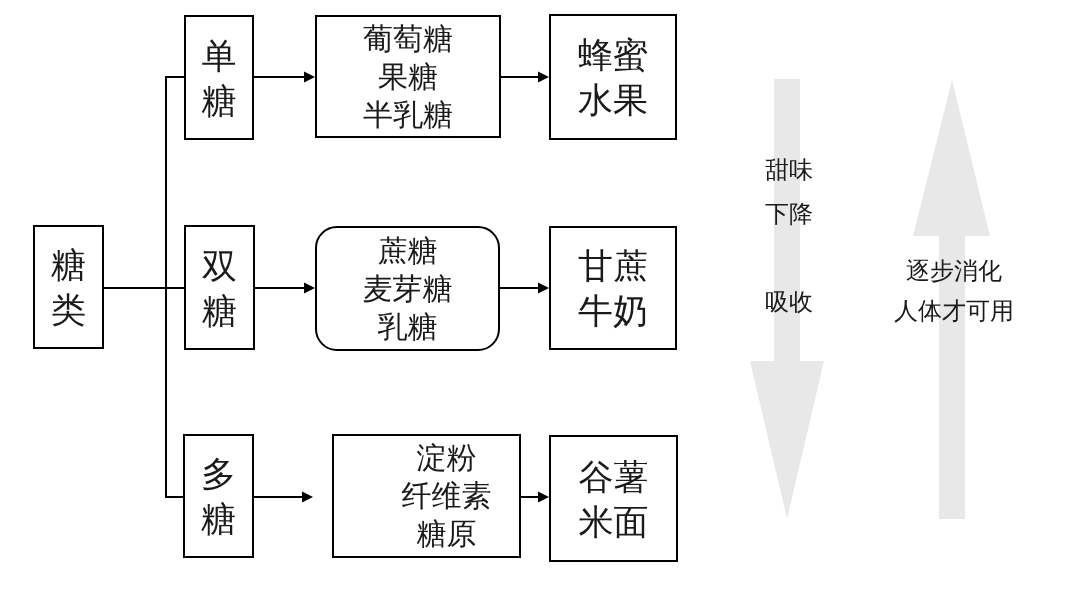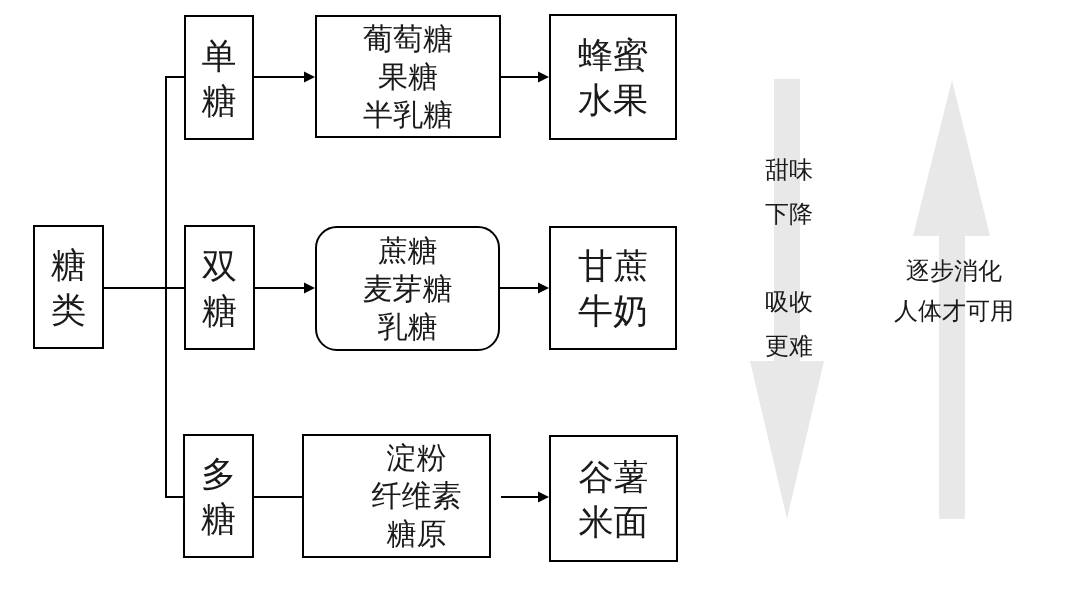--- a/index.html
+++ b/index.html
@@ -118,21 +118,21 @@
   <div class="node t-med" style="left:315px; top:15px; width:186px; height:123px;">
     <span>葡萄糖</span>
     <span>果糖</span>
     <span>半乳糖</span>
   </div>
   <div class="node t-med" style="left:315px; top:226px; width:185px; height:125px;border-radius:22px;">
     <span>蔗糖</span>
     <span>麦芽糖</span>
     <span>乳糖</span>
   </div>
-  <div class="node t-med" style="left:302px; top:434px; width:189px; height:124px;padding-left:40px;">
+  <div class="node t-med" style="left:332px; top:434px; width:189px; height:124px;padding-left:40px;">
     <span>淀粉</span>
     <span>纤维素</span>
     <span>糖原</span>
   </div>
 
   <div class="node t-big" style="left:549px; top:14px; width:128px; height:126px;justify-content:center;">
     <span>蜂蜜</span>
     <span>水果</span>
   </div>
   <div class="node t-big" style="left:549px; top:226px; width:128px; height:124px;">
@@ -142,21 +142,20 @@
   <div class="node t-big" style="left:549px; top:435px; width:129px; height:127px;">
     <span>谷薯</span>
     <span>米面</span>
   </div>
 
   <div class="label-block lh44" style="left:709px; top:148px; width:160px;">
     <span>甜味</span>
     <span>下降</span>
     <span></span>
     <span>吸收</span>
-    <span>更难</span>
   </div>
 
   <div class="label-block lh40" style="left:869px; top:251px; width:170px;">
     <span>逐步消化</span>
     <span>人体才可用</span>
   </div>
 
 </div>
 
 </body></html>

